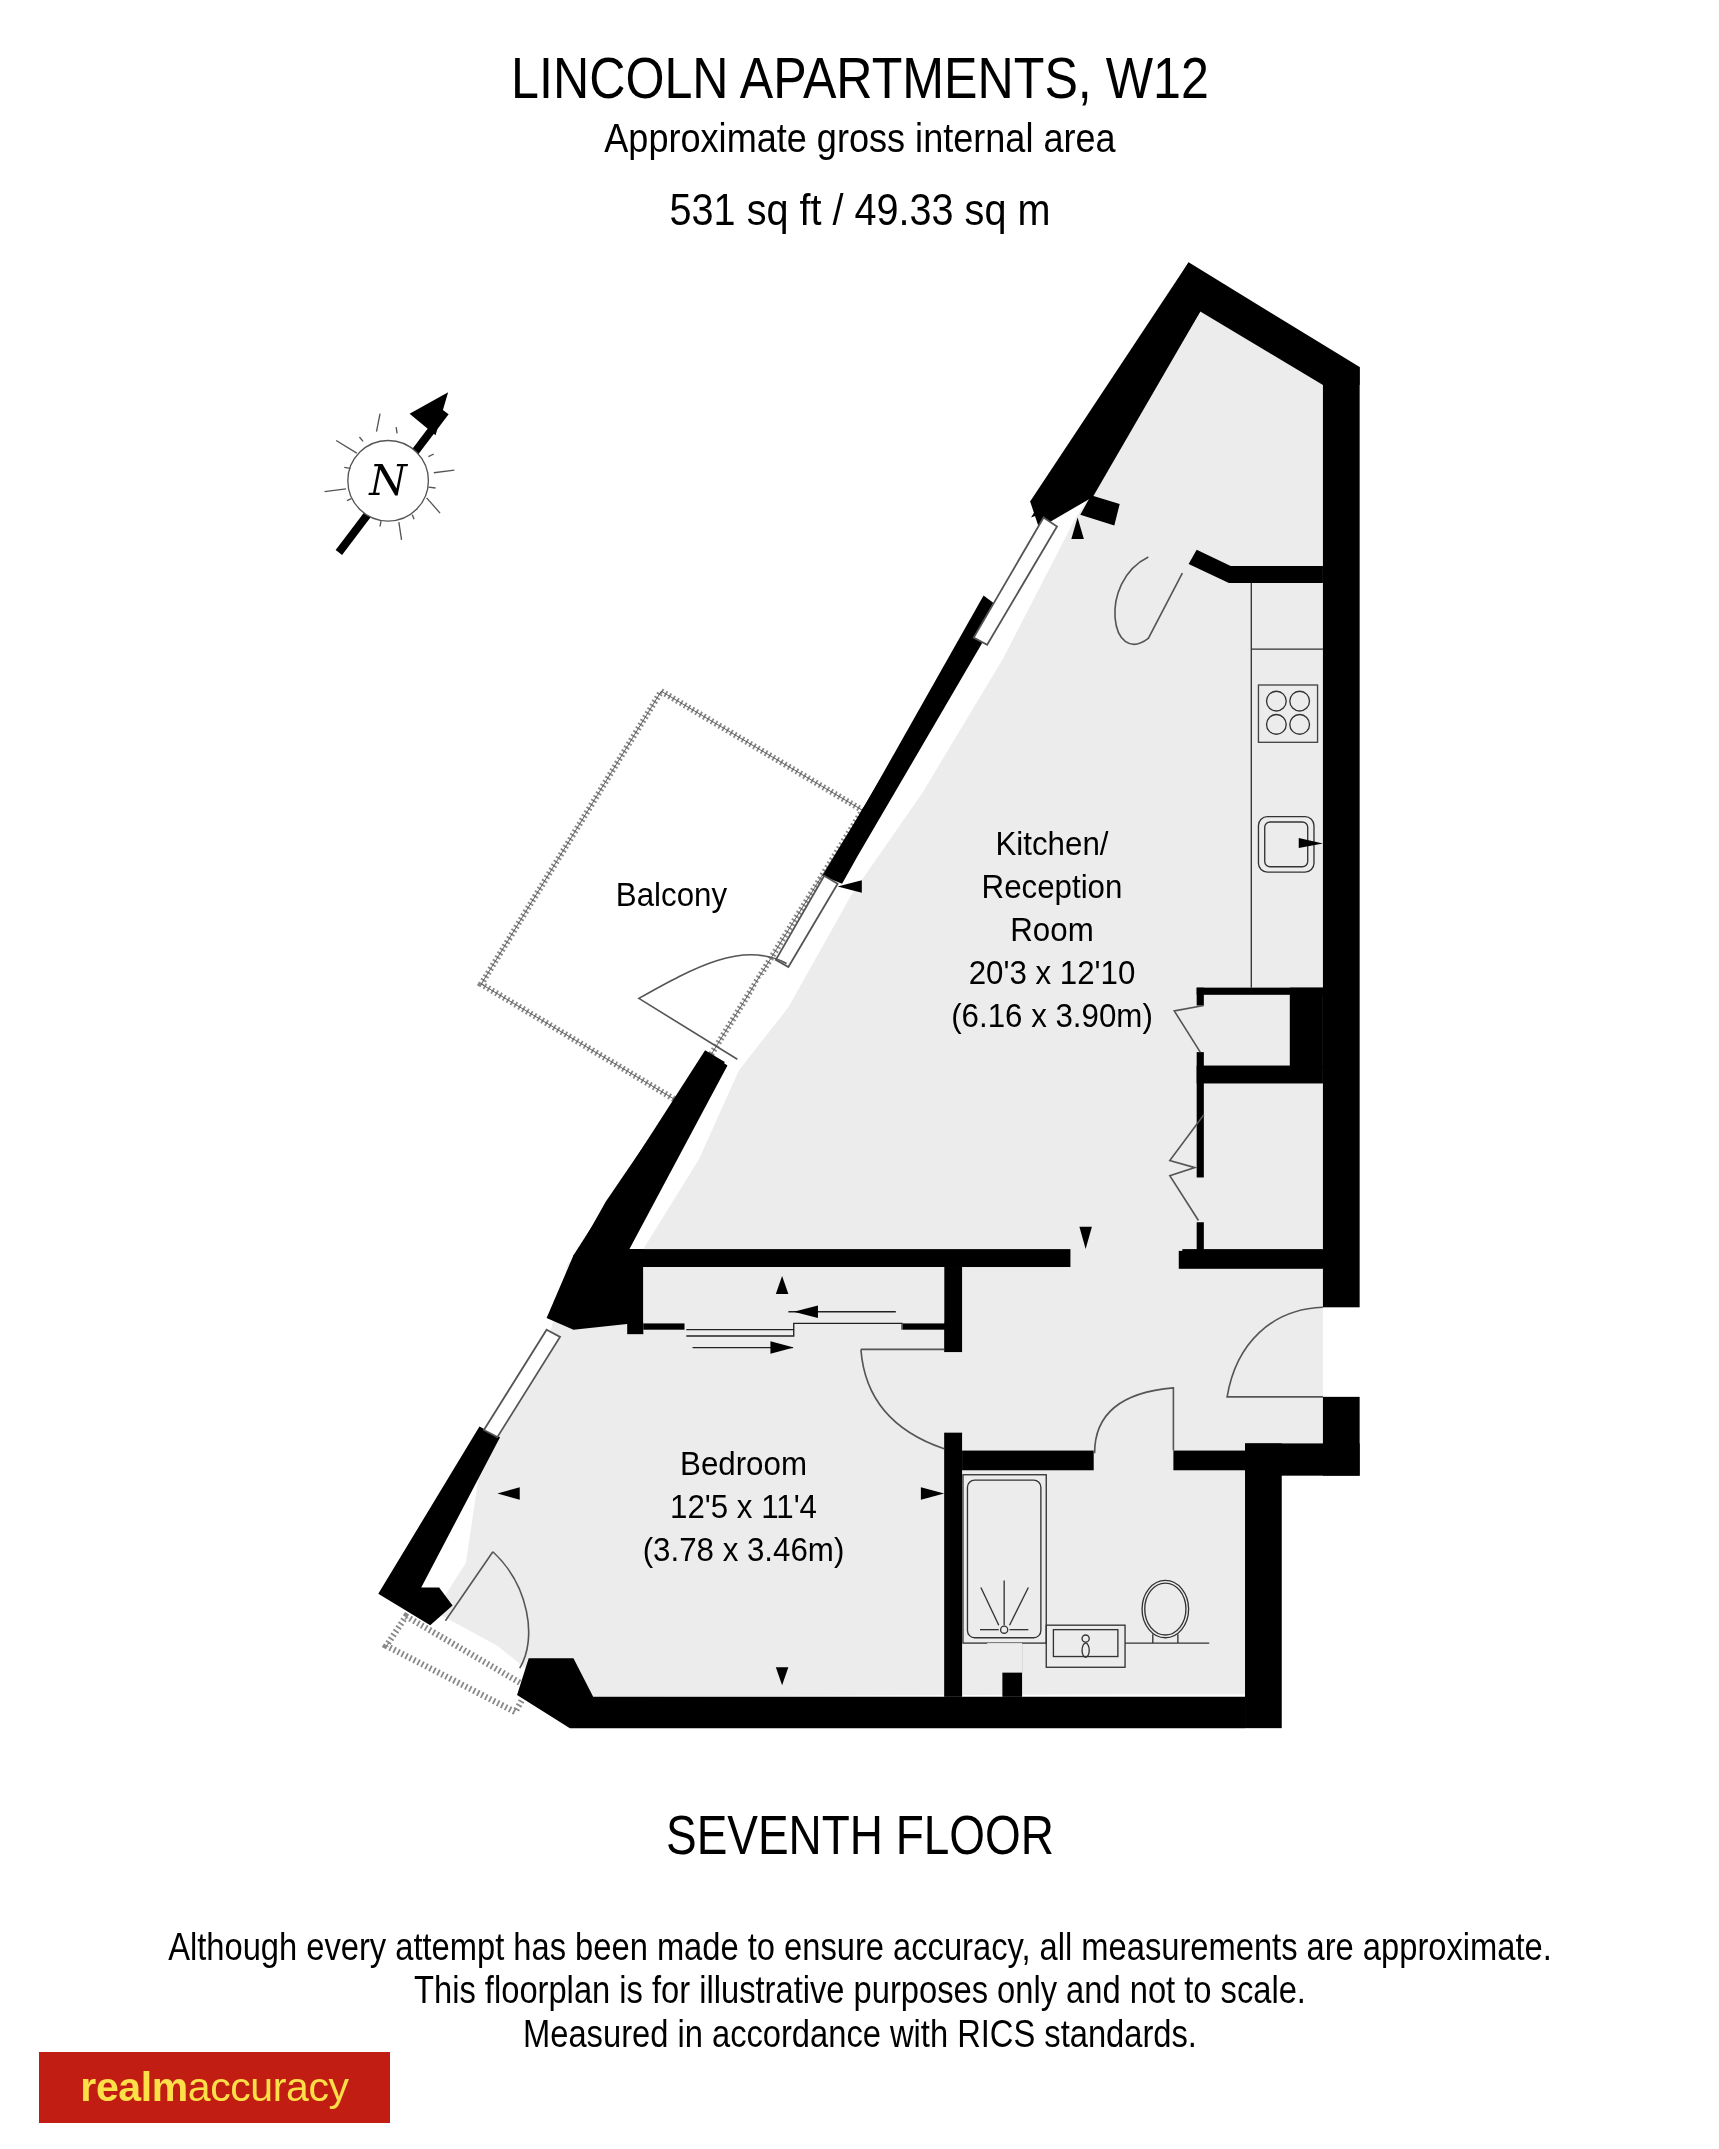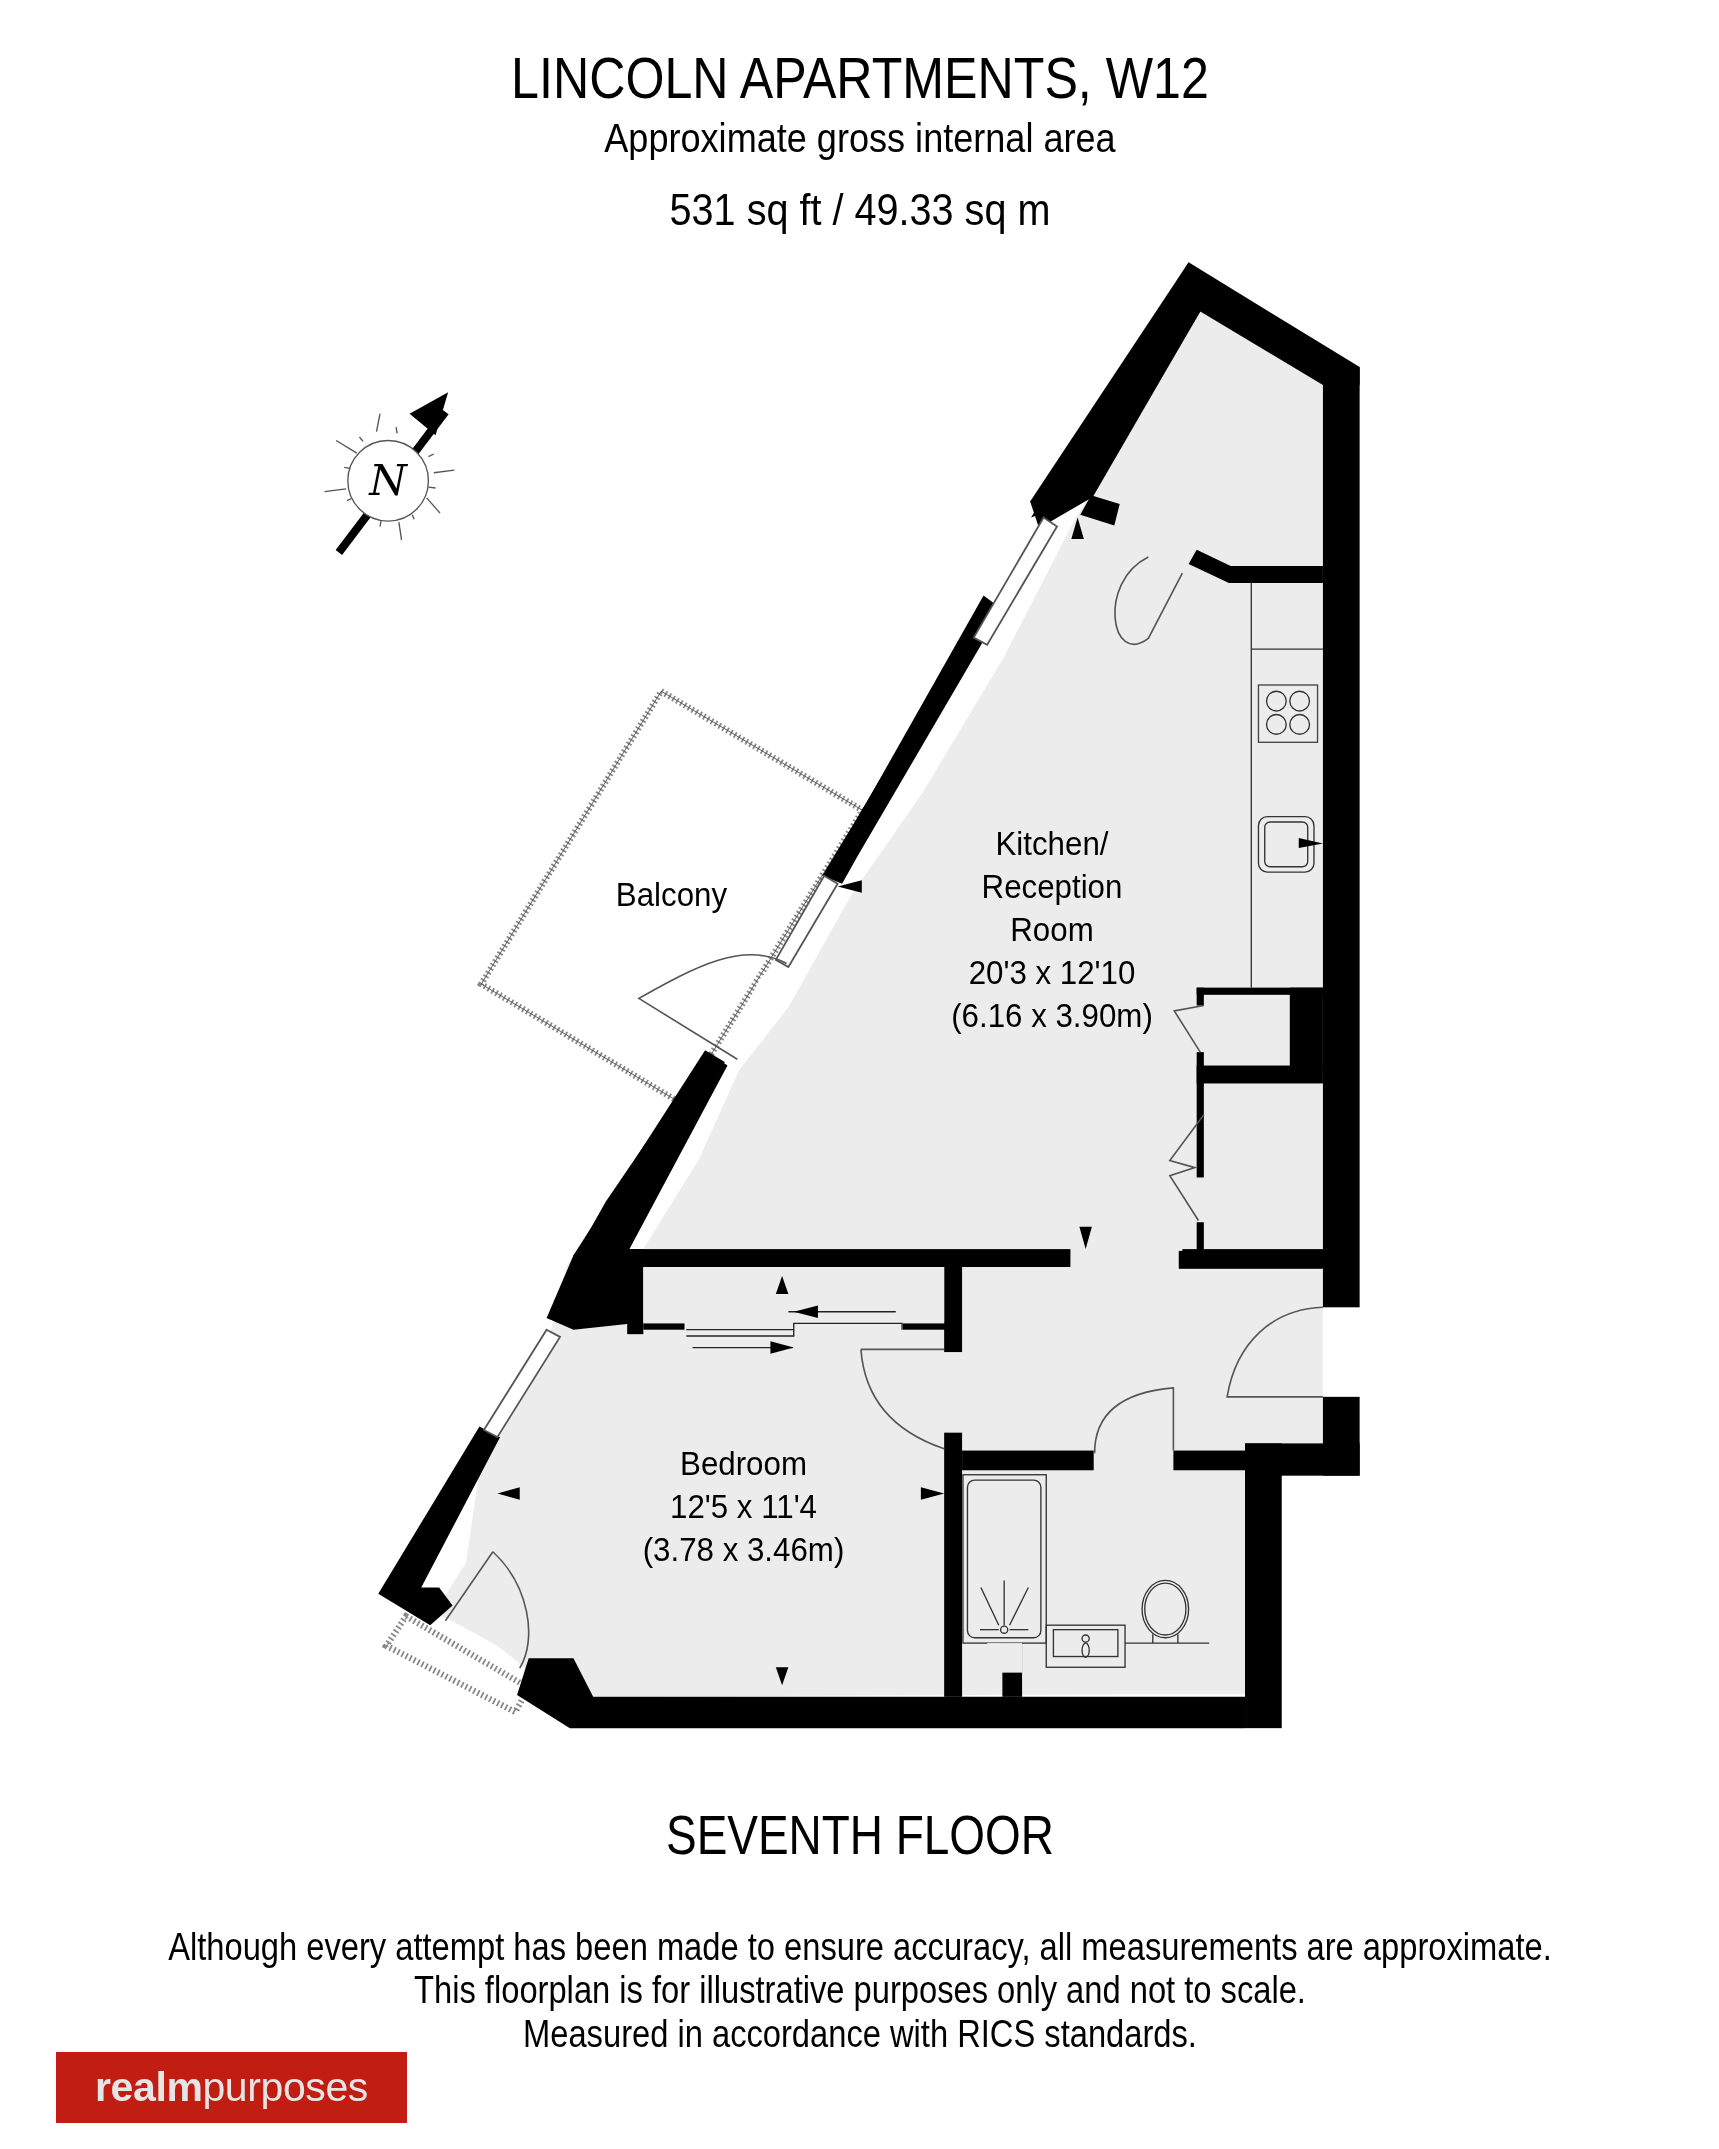--- a/index.html
+++ b/index.html
@@ -5,21 +5,21 @@
   html, body { margin:0; padding:0; background:#ffffff; }
   body { width:1720px; height:2149px; position:relative; overflow:hidden; font-family:"Liberation Sans", sans-serif; color:#000; }
   .hdr { position:absolute; left:0; width:1720px; text-align:center; transform:scaleX(0.88); transform-origin:860px 0; }
   #title { top:45px; font-size:57px; letter-spacing:0px; }
   #subtitle { top:115px; font-size:41px; }
   #area { top:184px; font-size:45px; }
   #plan { position:absolute; left:0; top:0; }
   .room-label { position:absolute; text-align:center; font-size:34px; line-height:43px; transform:scaleX(0.92); }
   #floor-name { position:absolute; top:1802px; left:0; width:1720px; text-align:center; font-size:56px; transform:scaleX(0.82); transform-origin:860px 0; }
   .disc { position:absolute; left:0; width:1720px; text-align:center; font-size:38px; transform:scaleX(0.86); transform-origin:860px 0; }
-  #logo { position:absolute; left:56px; top:2052px; width:351px; height:71px; background:#c21d12; color:#e5e5e5; display:flex; align-items:center; justify-content:center; font-size:41px; letter-spacing:-0.4px; }
+  #logo { position:absolute; left:39px; top:2052px; width:351px; height:71px; background:#c21d12; color:#fde047; display:flex; align-items:center; justify-content:center; font-size:41px; letter-spacing:-0.4px; }
   #logo .b { font-weight:bold; }
 </style>
 </head>
 <body>
 
 <div class="hdr" id="title">LINCOLN APARTMENTS, W12</div>
 <div class="hdr" id="subtitle">Approximate gross internal area</div>
 <div class="hdr" id="area">531 sq ft / 49.33 sq m</div>
 
 <svg id="plan" width="1720" height="2149" viewBox="0 0 1920 2400">
@@ -199,15 +199,15 @@
 </div>
 
 <div id="floor-name">SEVENTH FLOOR</div>
 
 <div class="disc" style="top:1926px;">Although every attempt has been made to ensure accuracy, all measurements are approximate.</div>
 <div class="disc" style="top:1969px;">This floorplan is for illustrative purposes only and not to scale.</div>
 <div class="disc" style="top:2013px;">Measured in accordance with RICS standards.</div>
 
 <div id="logo">
   <span class="b">realm</span>
-    <span>purposes</span>
+    <span>accuracy</span>
 </div>
 
 
 </body></html>

